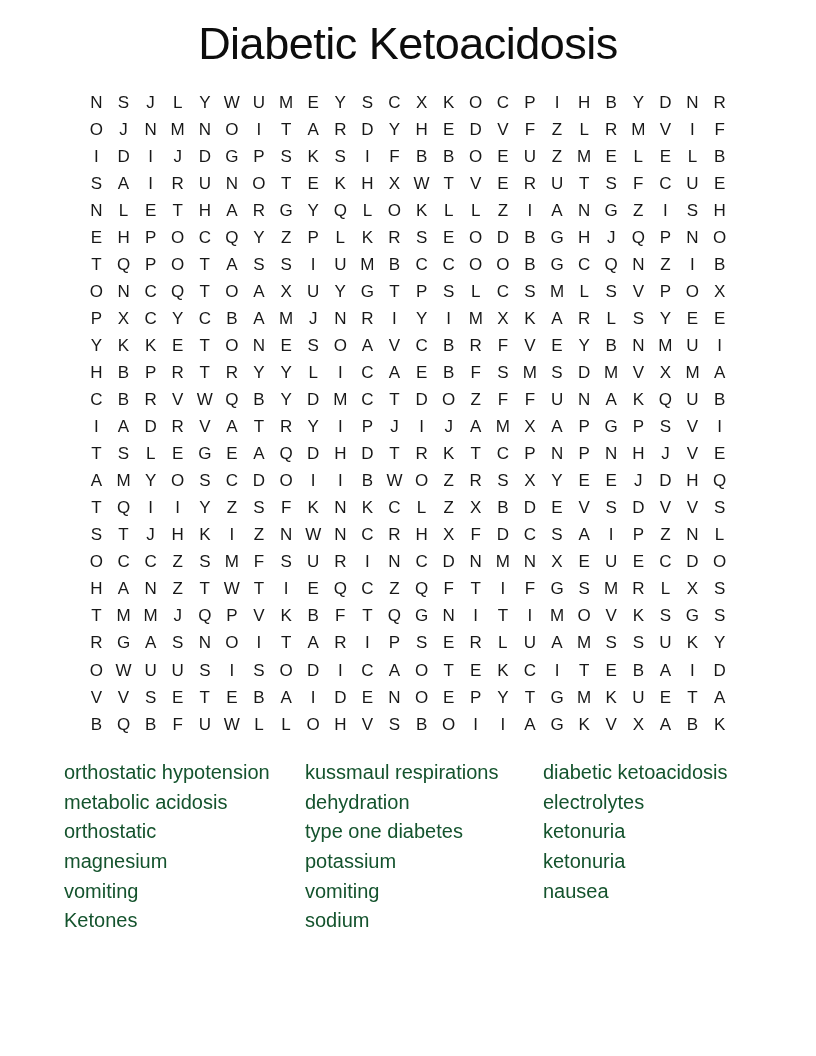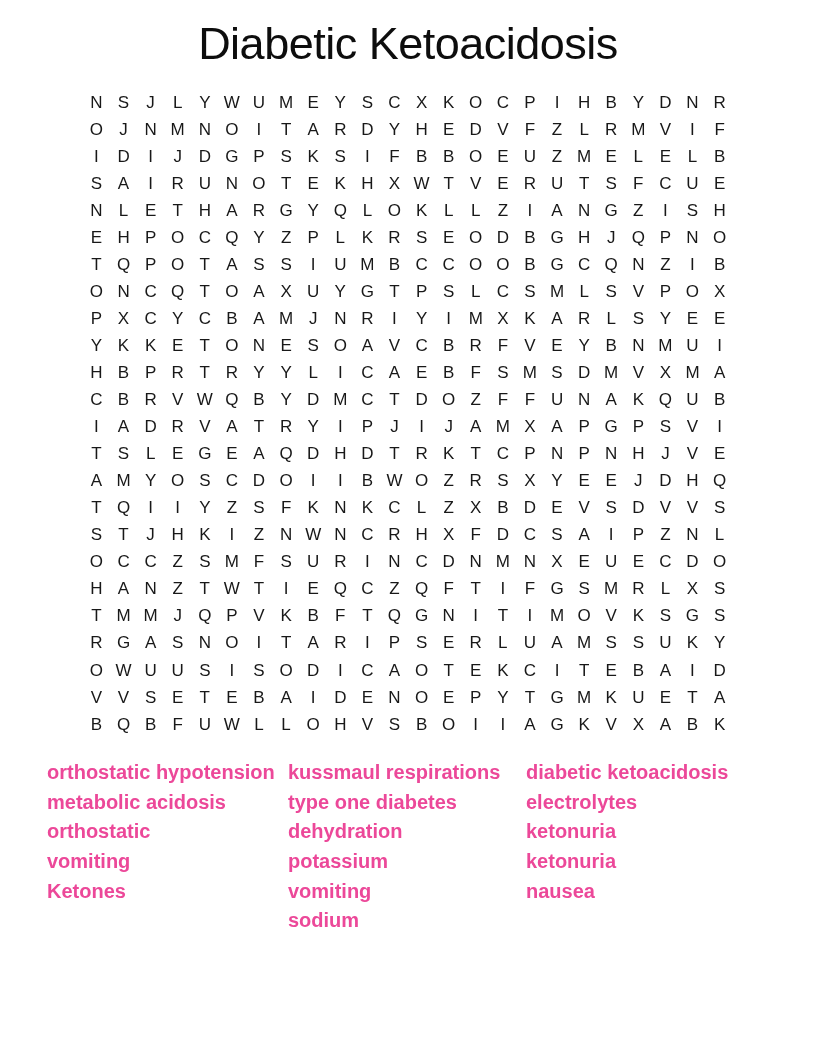--- a/index.html
+++ b/index.html
@@ -55,25 +55,24 @@
     align-items: center;
     justify-content: center;
     font-size: 17px;
     font-weight: 500;
     color: #181818;
   }
 
   
   .words {
     display: flex;
-    margin: 20px 0 0 47px;
+    margin: 20px 0 0 64px;
     font-size: 20px;
     line-height: 29.6px;
-    color: #ec4899;
-    font-weight: bold;
+    color: #14532d;
   }
   .word-col-1 { width: 241px; }
   .word-col-2 { width: 238px; }
   .word-col-3 { width: auto; }
   .word { white-space: nowrap; }
 </style>
 </head>
 <body>
 
 <div class="page">
@@ -658,27 +657,28 @@
       <span class="cell">A</span>
       <span class="cell">B</span>
       <span class="cell">K</span>
     </div>
 
   <div class="words" id="word-list">
       <div class="word-col-1">
         <div class="word">orthostatic hypotension</div>
         <div class="word">metabolic acidosis</div>
         <div class="word">orthostatic</div>
+        <div class="word">magnesium</div>
         <div class="word">vomiting</div>
         <div class="word">Ketones</div>
       </div>
       <div class="word-col-2">
         <div class="word">kussmaul respirations</div>
+        <div class="word">dehydration</div>
         <div class="word">type one diabetes</div>
-        <div class="word">dehydration</div>
         <div class="word">potassium</div>
         <div class="word">vomiting</div>
         <div class="word">sodium</div>
       </div>
       <div class="word-col-3">
         <div class="word">diabetic ketoacidosis</div>
         <div class="word">electrolytes</div>
         <div class="word">ketonuria</div>
         <div class="word">ketonuria</div>
         <div class="word">nausea</div>

